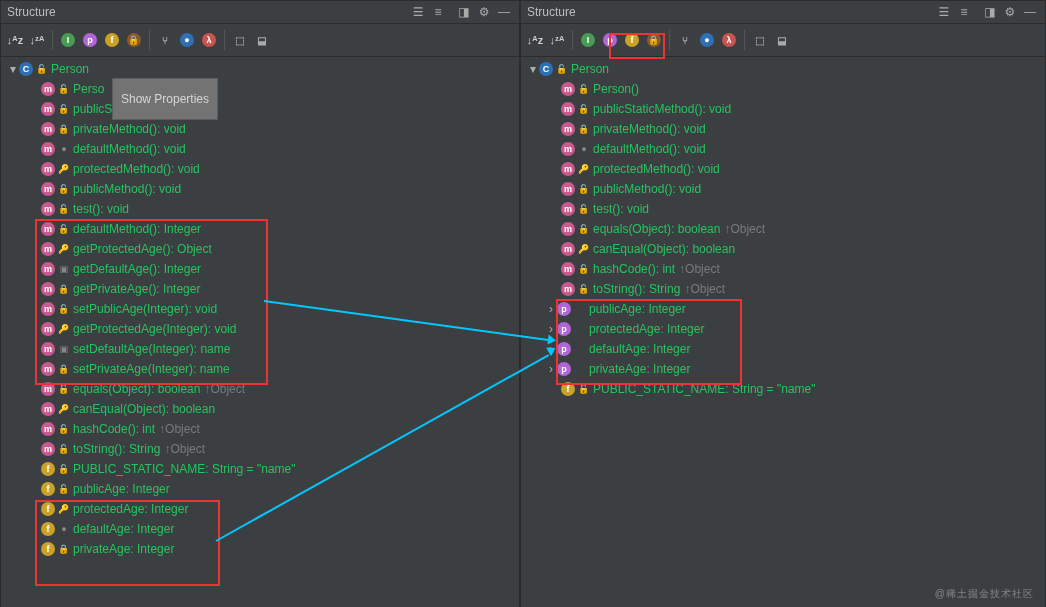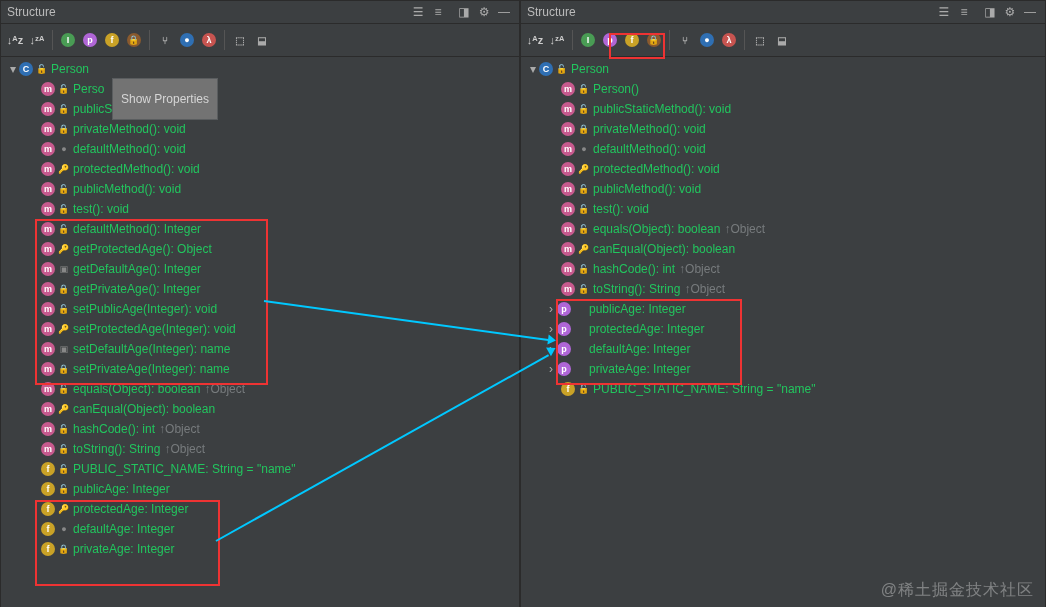--- a/index.html
+++ b/index.html
@@ -29,21 +29,21 @@
 .mod{width:10px;height:10px;margin-right:4px;display:inline-flex;align-items:center;justify-content:center;font-size:9px}
 .mod.open{color:#6aab73}
 .mod.lock{color:#c9802e}
 .mod.key{color:#b3b3b3}
 .mod.pkg{color:#888}
 .mod.dot{color:#888}
 .txt{color:#22c55e}
 .ghost{color:#777b7d;margin-left:4px}
 .redbox{position:absolute;border:2px solid #e33;pointer-events:none}
 .tooltip{position:absolute;background:#737373;border:1px solid #5a5d5f;color:#d6d6d6;padding:13px 8px;font-size:12px;z-index:5}
-.watermark{position:absolute;right:12px;bottom:6px;color:rgba(255,255,255,.35);font-size:16px;letter-spacing:1px}
+.watermark{position:absolute;right:12px;bottom:6px;color:rgba(255,255,255,.35);font-size:10px;letter-spacing:1px}
 
 .arrow-line{position:absolute;height:2px;background:#00c8ff;transform-origin:left center;z-index:4}
 .arrow-head{position:absolute;width:0;height:0;border-left:8px solid #00c8ff;border-top:5px solid transparent;border-bottom:5px solid transparent;z-index:4}
 </style>
 </head>
 <body>
 
 <div class="wrap" id="root">
     <div class="panel left">
       <div class="titlebar">
@@ -182,21 +182,21 @@
 
       <span class="badge c-pink">m</span>
       <span class="mod open">🔓</span>
       <span class="txt">setPublicAge(Integer): void</span>
 
     </div>
         <div class="row" style="padding-left:40px">
 
       <span class="badge c-pink">m</span>
       <span class="mod key">🔑</span>
-      <span class="txt">setProtectedAge(Integer): void</span>
+      <span class="txt">getProtectedAge(Integer): void</span>
 
     </div>
         <div class="row" style="padding-left:40px">
 
       <span class="badge c-pink">m</span>
       <span class="mod pkg">▣</span>
       <span class="txt">setDefaultAge(Integer): name</span>
 
     </div>
         <div class="row" style="padding-left:40px">

